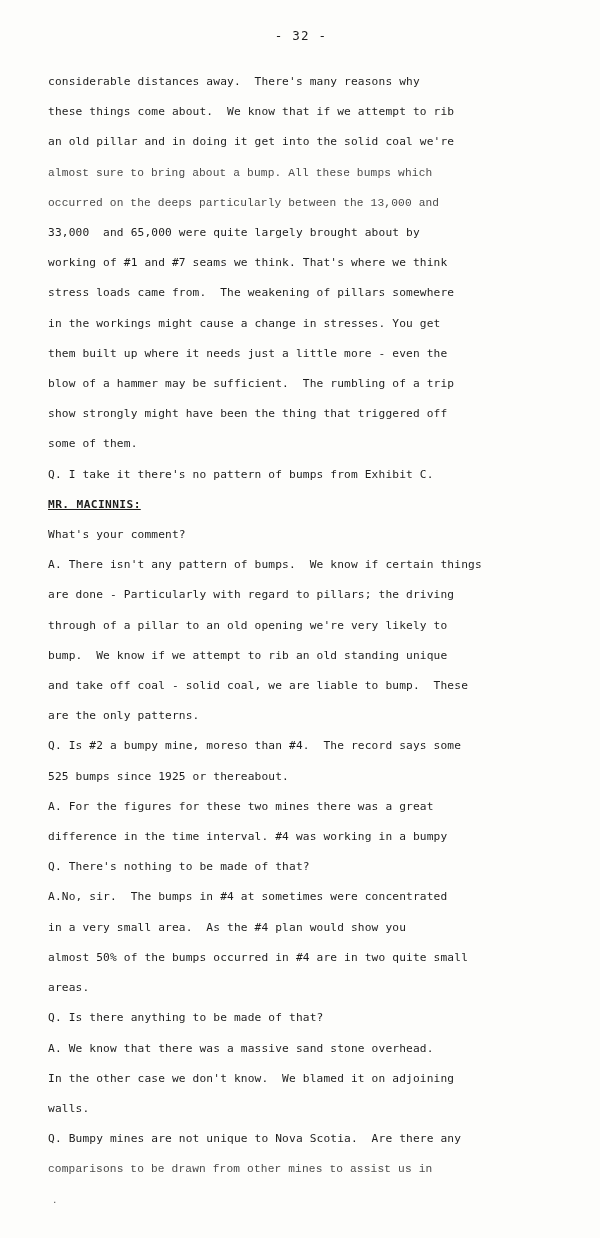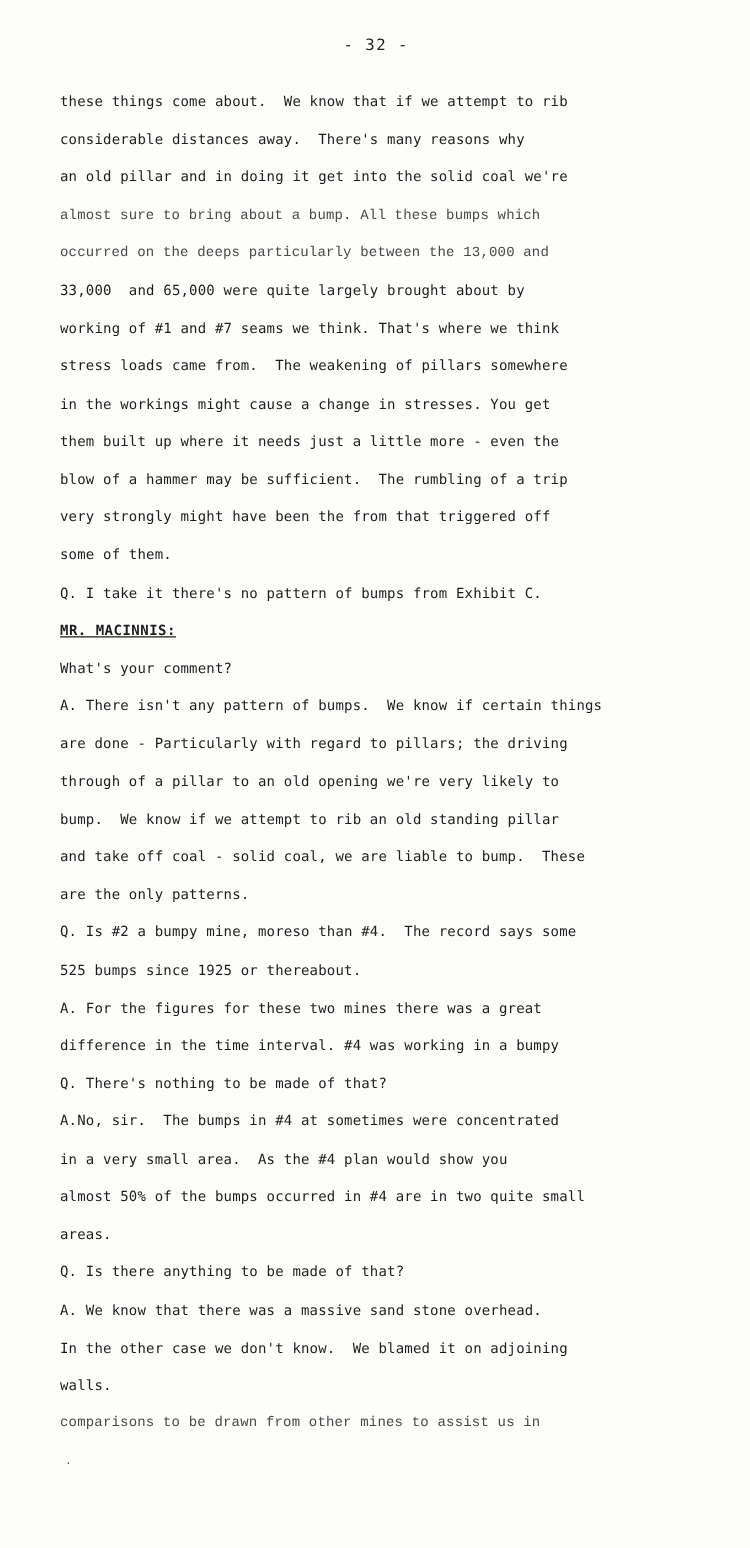--- a/index.html
+++ b/index.html
@@ -57,55 +57,56 @@
 </style>
 </head>
 <body>
 
 <div class="page">
 
   <div class="page-number">- 32 -</div>
 
   <div class="body-block">
 
+    <div class="line">considerable distances away.  There's many reasons why</div>
     <div class="line">these things come about.  We know that if we attempt to rib</div>
-    <div class="line">considerable distances away.  There's many reasons why</div>
     <div class="line">an old pillar and in doing it get into the solid coal we're</div>
     <div class="line faint">almost sure to bring about a bump. All these bumps which</div>
     <div class="line faint">occurred on the deeps particularly between the 13,000 and</div>
     <div class="line">33,000  and 65,000 were quite largely brought about by</div>
     <div class="line">working of #1 and #7 seams we think. That's where we think</div>
     <div class="line">stress loads came from.  The weakening of pillars somewhere</div>
     <div class="line">in the workings might cause a change in stresses. You get</div>
     <div class="line">them built up where it needs just a little more - even the</div>
     <div class="line">blow of a hammer may be sufficient.  The rumbling of a trip</div>
-    <div class="line">very strongly might have been the from that triggered off</div>
+    <div class="line">show strongly might have been the thing that triggered off</div>
     <div class="line">some of them.</div>
 
     <div class="line">Q. I take it there's no pattern of bumps from Exhibit C.</div>
 
     <div class="line"><span class="speaker">MR. MACINNIS:</span></div>
     <div class="line">What's your comment?</div>
     <div class="line">A. There isn't any pattern of bumps.  We know if certain things</div>
     <div class="line">are done - Particularly with regard to pillars; the driving</div>
     <div class="line">through of a pillar to an old opening we're very likely to</div>
-    <div class="line">bump.  We know if we attempt to rib an old standing pillar</div>
+    <div class="line">bump.  We know if we attempt to rib an old standing unique</div>
     <div class="line">and take off coal - solid coal, we are liable to bump.  These</div>
     <div class="line">are the only patterns.</div>
     <div class="line">Q. Is #2 a bumpy mine, moreso than #4.  The record says some</div>
     <div class="line">525 bumps since 1925 or thereabout.</div>
     <div class="line">A. For the figures for these two mines there was a great</div>
     <div class="line">difference in the time interval. #4 was working in a bumpy</div>
     <div class="line">Q. There's nothing to be made of that?</div>
     <div class="line">A.No, sir.  The bumps in #4 at sometimes were concentrated</div>
     <div class="line">in a very small area.  As the #4 plan would show you</div>
     <div class="line">almost 50% of the bumps occurred in #4 are in two quite small</div>
     <div class="line">areas.</div>
     <div class="line">Q. Is there anything to be made of that?</div>
     <div class="line">A. We know that there was a massive sand stone overhead.</div>
     <div class="line">In the other case we don't know.  We blamed it on adjoining</div>
     <div class="line">walls.</div>
+    <div class="line">Q. Bumpy mines are not unique to Nova Scotia.  Are there any</div>
     <div class="line faint">comparisons to be drawn from other mines to assist us in</div>
 
     <div class="line tail-mark">.</div>
 
   </div>
 </div>
 
 </body></html>

